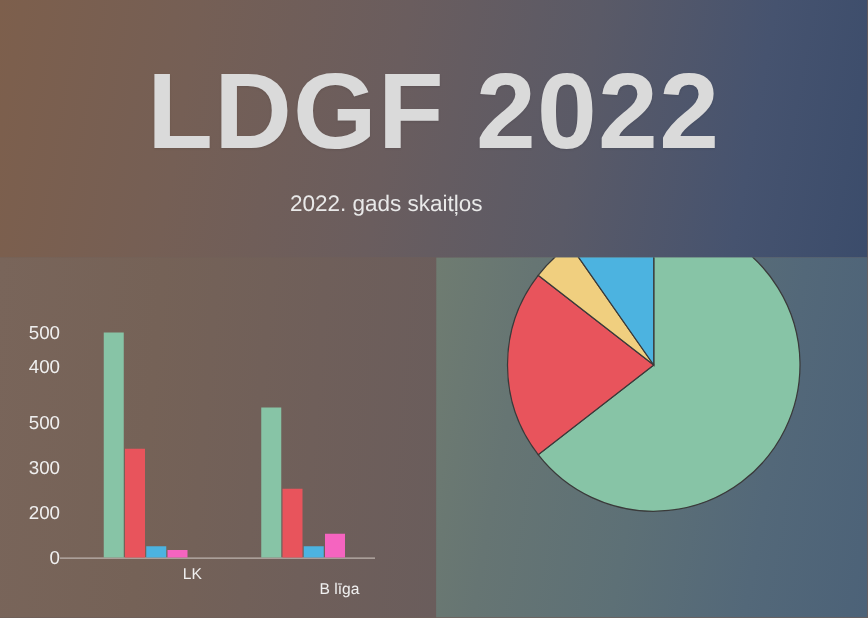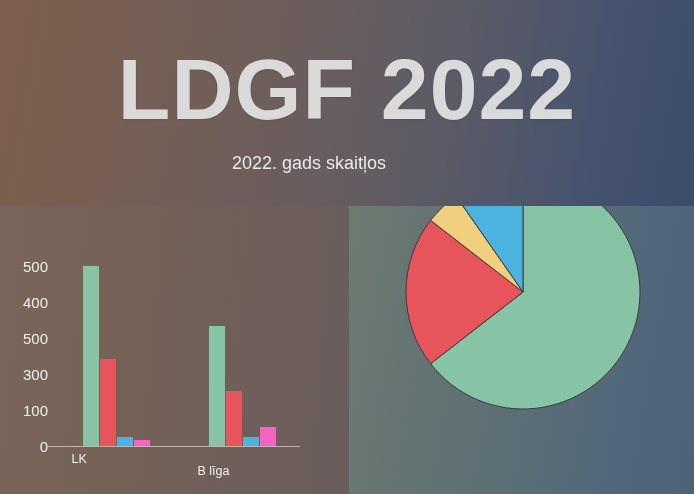--- a/index.html
+++ b/index.html
@@ -60,45 +60,45 @@
   .bc-axis {
     position:absolute; left:48px; top:240px; width:252px; height:1px;
     background:#bdb4ae;
   }
   .bc-plot {
     position:absolute; left:48px; top:60px; width:252px; height:180px;
   }
   .bc-bar { position:absolute; bottom:0; }
   .bc-grouplabel {
     position:absolute; top:246px; font-size:12.5px; color:#f0f0f0;
-    text-align:left; line-height:1.2;
+    text-align:right; line-height:1.2;
   }
 
   
   .piewrap { position:absolute; left:0; top:0; width:345px; height:288px; }
   .pie-svg { position:absolute; left:54px; top:-34px; }
 </style>
 </head>
 <body>
 
 <div id="app">
 
   <div class="header">
     <div class="header-title">LDGF 2022</div>
     <div class="header-subtitle">2022. gads skaitļos</div>
   </div>
 
   <div class="panel-left">
     <div class="barchart" id="barchart">
       <div class="bc-ylabels" id="bc-ylabels">
           <div class="bc-ylabel" style="top: 233px;">0</div>
-          <div class="bc-ylabel" style="top: 197px;">100</div>
+          <div class="bc-ylabel" style="top: 197px;">200</div>
           <div class="bc-ylabel" style="top: 161px;">300</div>
           <div class="bc-ylabel" style="top: 125px;">500</div>
-          <div class="bc-ylabel" style="top: 89px;">400</div>
+          <div class="bc-ylabel" style="top: 80px;">400</div>
           <div class="bc-ylabel" style="top: 53px;">500</div>
         </div>
       <div class="bc-axis"></div>
       <div class="bc-plot" id="bc-plot">
           <div class="bc-bar" style="left: 35px; width: 16px; height: 180px; background: rgb(135, 196, 166);"></div>
           <div class="bc-bar" style="left: 52px; width: 16px; height: 86.76px; background: rgb(232, 84, 92);"></div>
           <div class="bc-bar" style="left: 69px; width: 16px; height: 8.64px; background: rgb(76, 179, 224);"></div>
           <div class="bc-bar" style="left: 86px; width: 16px; height: 5.76px; background: rgb(245, 100, 192);"></div>
           <div class="bc-bar" style="left: 161px; width: 16px; height: 119.88px; background: rgb(135, 196, 166);"></div>
           <div class="bc-bar" style="left: 178px; width: 16px; height: 54.72px; background: rgb(232, 84, 92);"></div>

